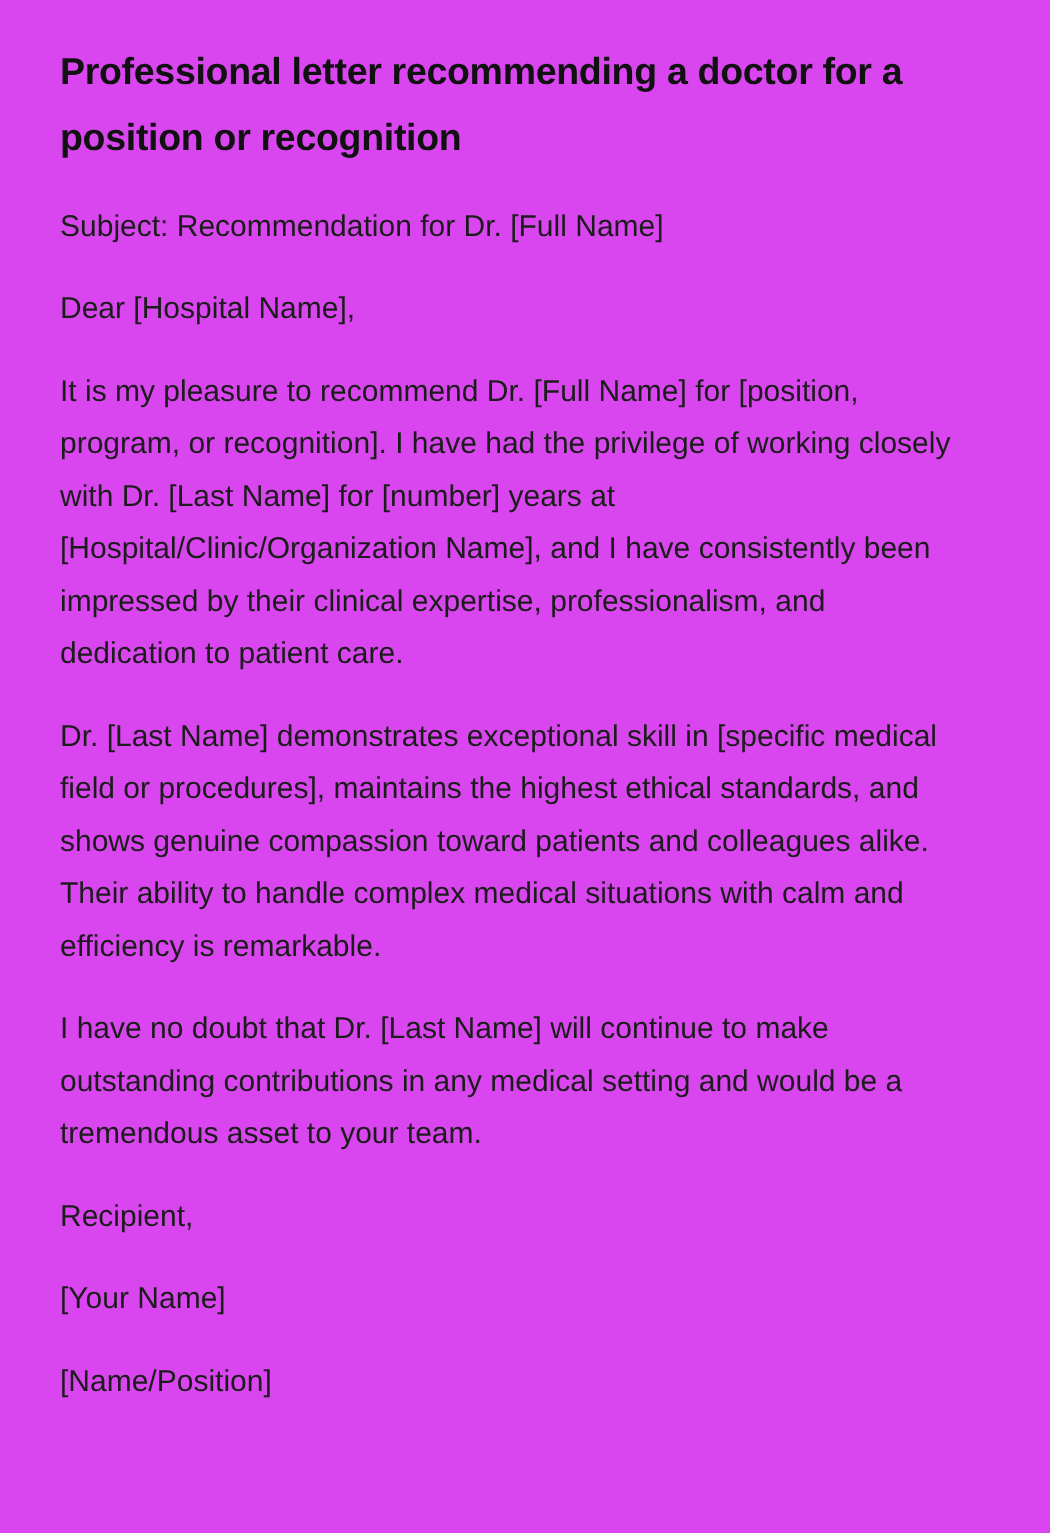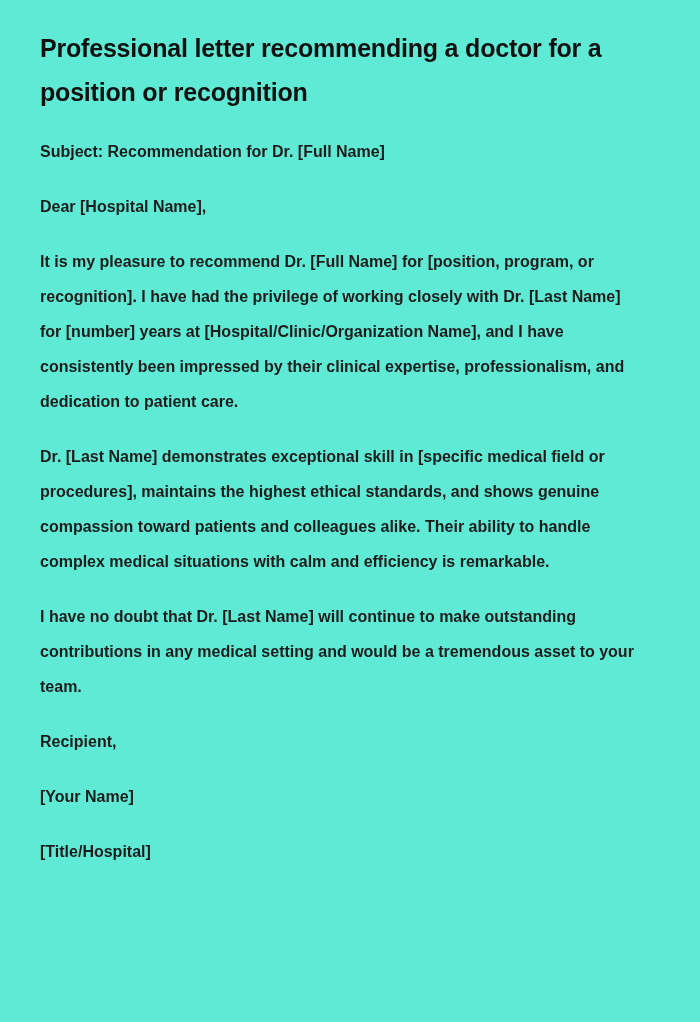--- a/index.html
+++ b/index.html
@@ -5,39 +5,39 @@
   html, body {
     margin: 0;
     padding: 0;
     background: #ffffff;
   }
   .page {
     position: relative;
     width: 700px;
     height: 1022px;
     box-sizing: border-box;
-    background: #5eead4;
+    background: #d946ef;
     padding: 26px 60px 0 40px;
     font-family: "Liberation Sans", "DejaVu Sans", sans-serif;
     color: #1c1c1c;
     overflow: hidden;
   }
   h1.doc-title {
     font-size: 25px;
     line-height: 44px;
     font-weight: 700;
     letter-spacing: -0.2px;
     color: #111111;
     margin: 0 0 20px 0;
     max-width: 600px;
   }
   p.doc-line {
-    font-size: 16px;
+    font-size: 20px;
     line-height: 35px;
-    font-weight: 700;
+    font-weight: 400;
     margin: 0 0 20px 0;
     max-width: 596px;
     color: #1c1c1c;
   }
 </style>
 </head>
 <body>
 
 <div class="page">
   <h1 class="doc-title">Professional letter recommending a doctor for a position or recognition</h1>
@@ -49,15 +49,15 @@
   <p class="doc-line">It is my pleasure to recommend Dr. [Full Name] for [position, program, or recognition]. I have had the privilege of working closely with Dr. [Last Name] for [number] years at [Hospital/Clinic/Organization Name], and I have consistently been impressed by their clinical expertise, professionalism, and dedication to patient care.</p>
 
   <p class="doc-line">Dr. [Last Name] demonstrates exceptional skill in [specific medical field or procedures], maintains the highest ethical standards, and shows genuine compassion toward patients and colleagues alike. Their ability to handle complex medical situations with calm and efficiency is remarkable.</p>
 
   <p class="doc-line">I have no doubt that Dr. [Last Name] will continue to make outstanding contributions in any medical setting and would be a tremendous asset to your team.</p>
 
   <p class="doc-line">Recipient,</p>
 
   <p class="doc-line">[Your Name]</p>
 
-  <p class="doc-line">[Title/Hospital]</p>
+  <p class="doc-line">[Name/Position]</p>
 
 </div>
 
 </body></html>

